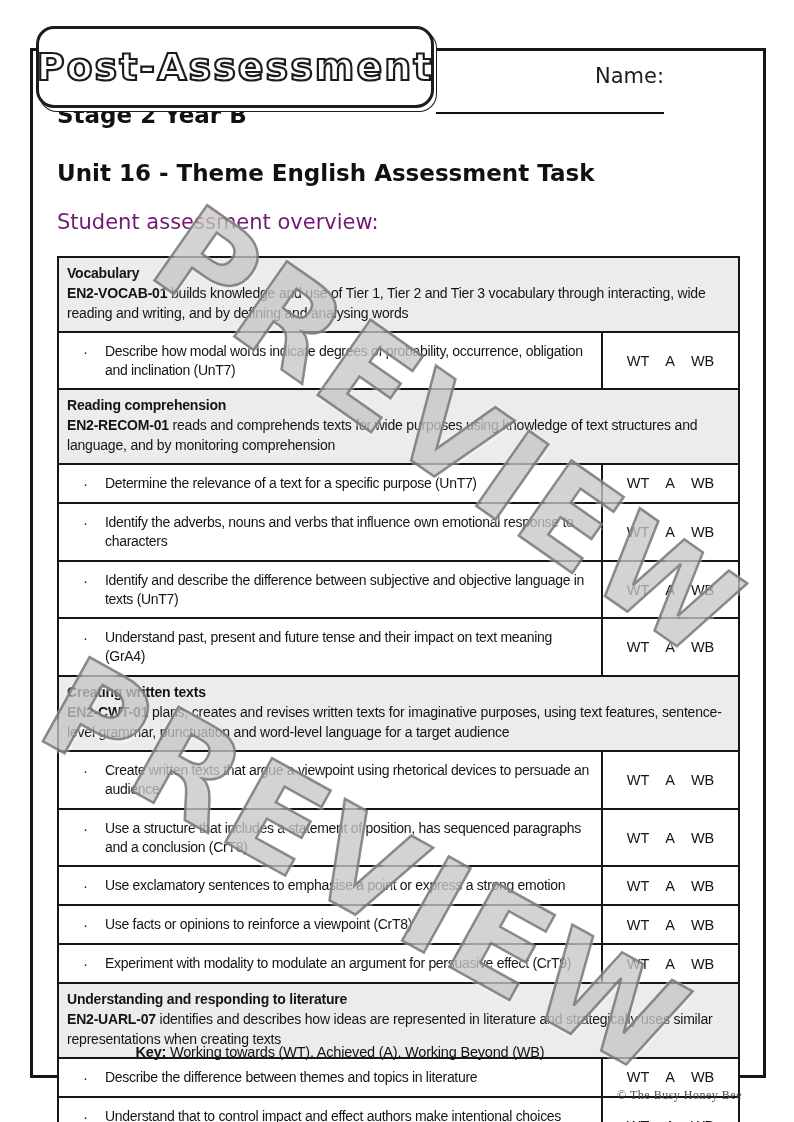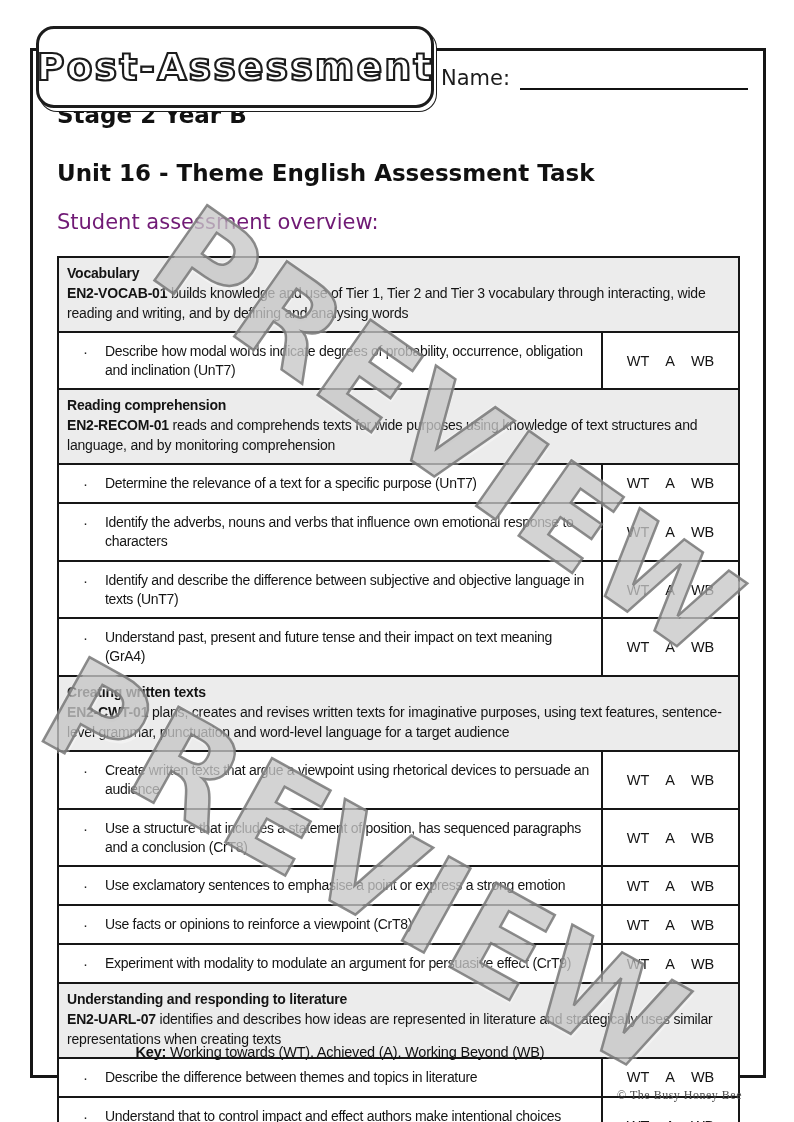--- a/index.html
+++ b/index.html
@@ -33,25 +33,25 @@
   .title-text {
     font-family: "DejaVu Sans", sans-serif;
     font-weight: 800;
     font-size: 38px;
     letter-spacing: 2px;
     color: #ffffff;
     -webkit-text-stroke: 2.2px #1c1c1c;
     white-space: nowrap;
   }
   .name-row {
-    position: absolute; left: 441px; top: 64px;
+    position: absolute; left: 426px; top: 64px;
     display: flex; align-items: flex-end;
     z-index: 6;
     font-family: "DejaVu Sans", sans-serif;
-    font-size: 21px; color: #1c1c1c;
+    font-size: 21px; color: #1c1c1c; flex-direction: column;
   }
   .name-line {
     display: inline-block;
     width: 228px; height: 26px;
     border-bottom: 2.5px solid #111;
     margin-left: 10px;
   }
   .content {
     position: absolute; left: 57px; top: 102px;
     width: 681px; z-index: 2;

